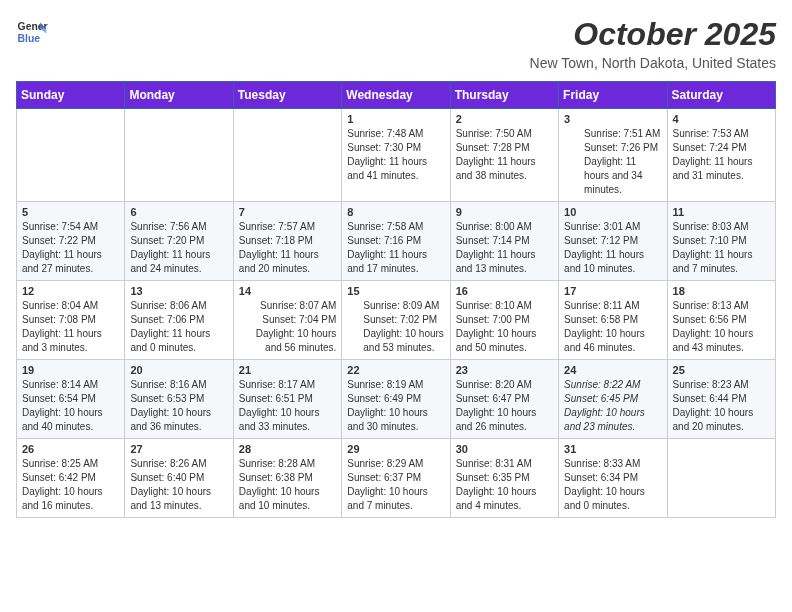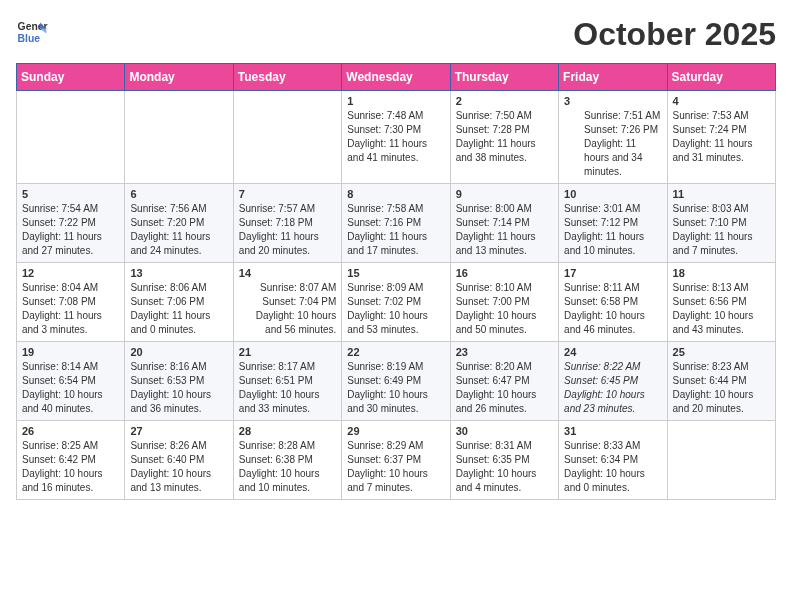--- a/index.html
+++ b/index.html
@@ -25,33 +25,34 @@
       width: 32px;
       height: 32px;
     }
     .title-area {
       text-align: right;
     }
     .month-title {
       font-size: 32px;
       font-weight: bold;
       color: #333;
+      font-style: italic;
     }
     .location {
       font-size: 14px;
       color: #555;
       margin-top: 2px;
     }
     .calendar {
       width: 100%;
       border-collapse: collapse;
       border: 1px solid #ccc;
     }
     .calendar th {
-      background: #ec4899;
+      background: #6d28d9;
       color: #fff;
       font-size: 12px;
       font-weight: bold;
       padding: 6px 4px;
       text-align: left;
       border: 1px solid #3a62a8;
     }
     .calendar td {
       vertical-align: top;
       border: 1px solid #ccc;
@@ -87,20 +88,21 @@
   <div class="logo">
     <svg class="logo-icon" viewBox="0 0 40 40">
       <text x="2" y="18" font-size="13" font-weight="bold" fill="#333">General</text>
       <text x="2" y="32" font-size="13" font-weight="bold" fill="#4472c4">Blue</text>
       <polygon points="30,8 38,16 30,16" fill="#4472c4"></polygon>
       <polygon points="30,16 38,16 38,22" fill="#87aee0"></polygon>
     </svg>
   </div>
   <div class="title-area">
     <div class="month-title">October 2025</div>
+    <div class="location">New Town, North Dakota, United States</div>
   </div>
 </div>
 
 <table class="calendar">
   <thead>
     <tr id="weekday-header">
         <th>Sunday</th>
         <th>Monday</th>
         <th>Tuesday</th>
         <th>Wednesday</th>
@@ -197,21 +199,21 @@
 Daylight: 11 hours and 0 minutes.</div>
         </td>
         <td>
           <span class="day-num">14</span>
           <div class="day-info" style="white-space: pre-line; text-align: right;">Sunrise: 8:07 AM
 Sunset: 7:04 PM
 Daylight: 10 hours and 56 minutes.</div>
         </td>
         <td>
           <span class="day-num">15</span>
-          <div class="day-info" style="white-space: pre-line;">Sunrise: 8:09 AM
+          <div class="day-info" style="white-space: pre-line; margin-left: 16px;">Sunrise: 8:09 AM
 Sunset: 7:02 PM
 Daylight: 10 hours and 53 minutes.</div>
         </td>
         <td>
           <span class="day-num">16</span>
           <div class="day-info" style="white-space: pre-line;">Sunrise: 8:10 AM
 Sunset: 7:00 PM
 Daylight: 10 hours and 50 minutes.</div>
         </td>
         <td>

